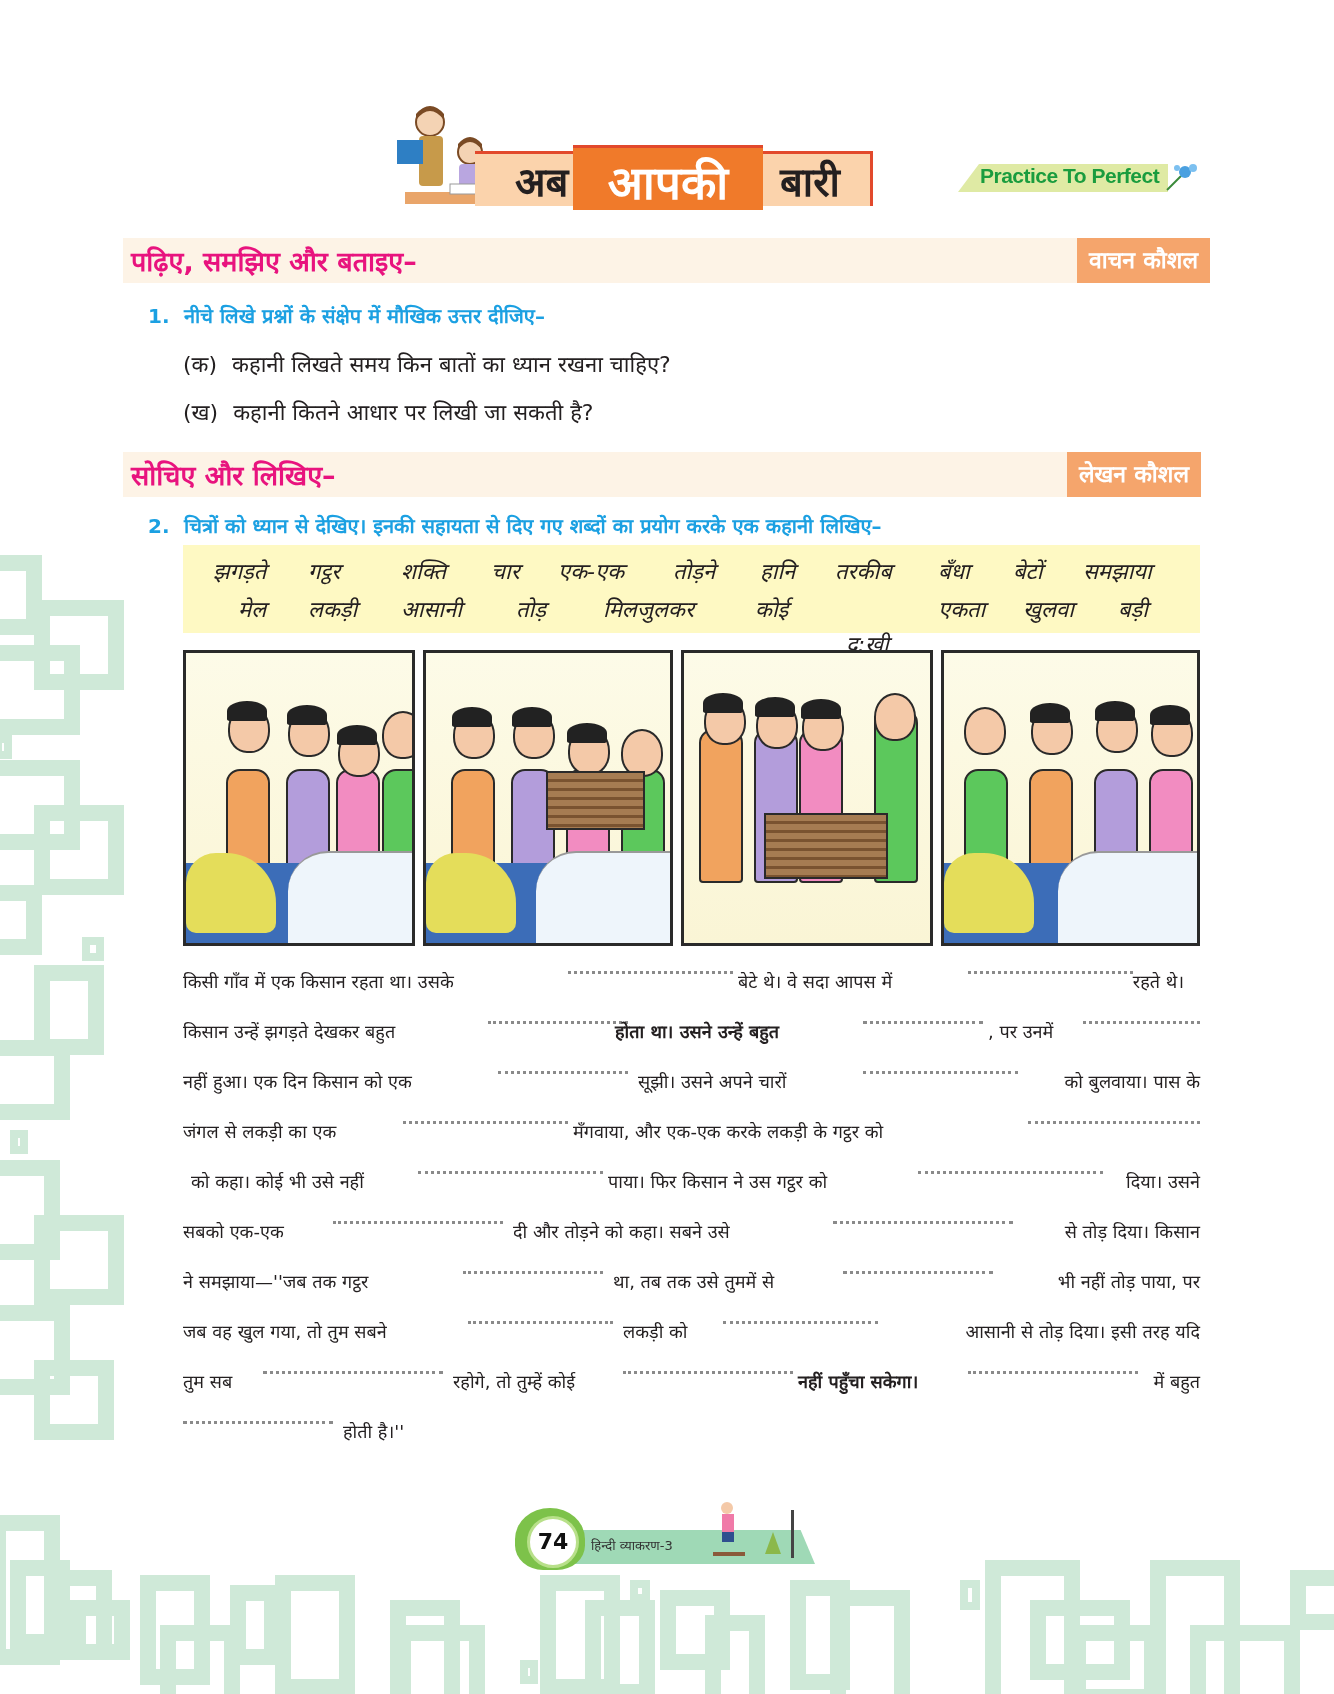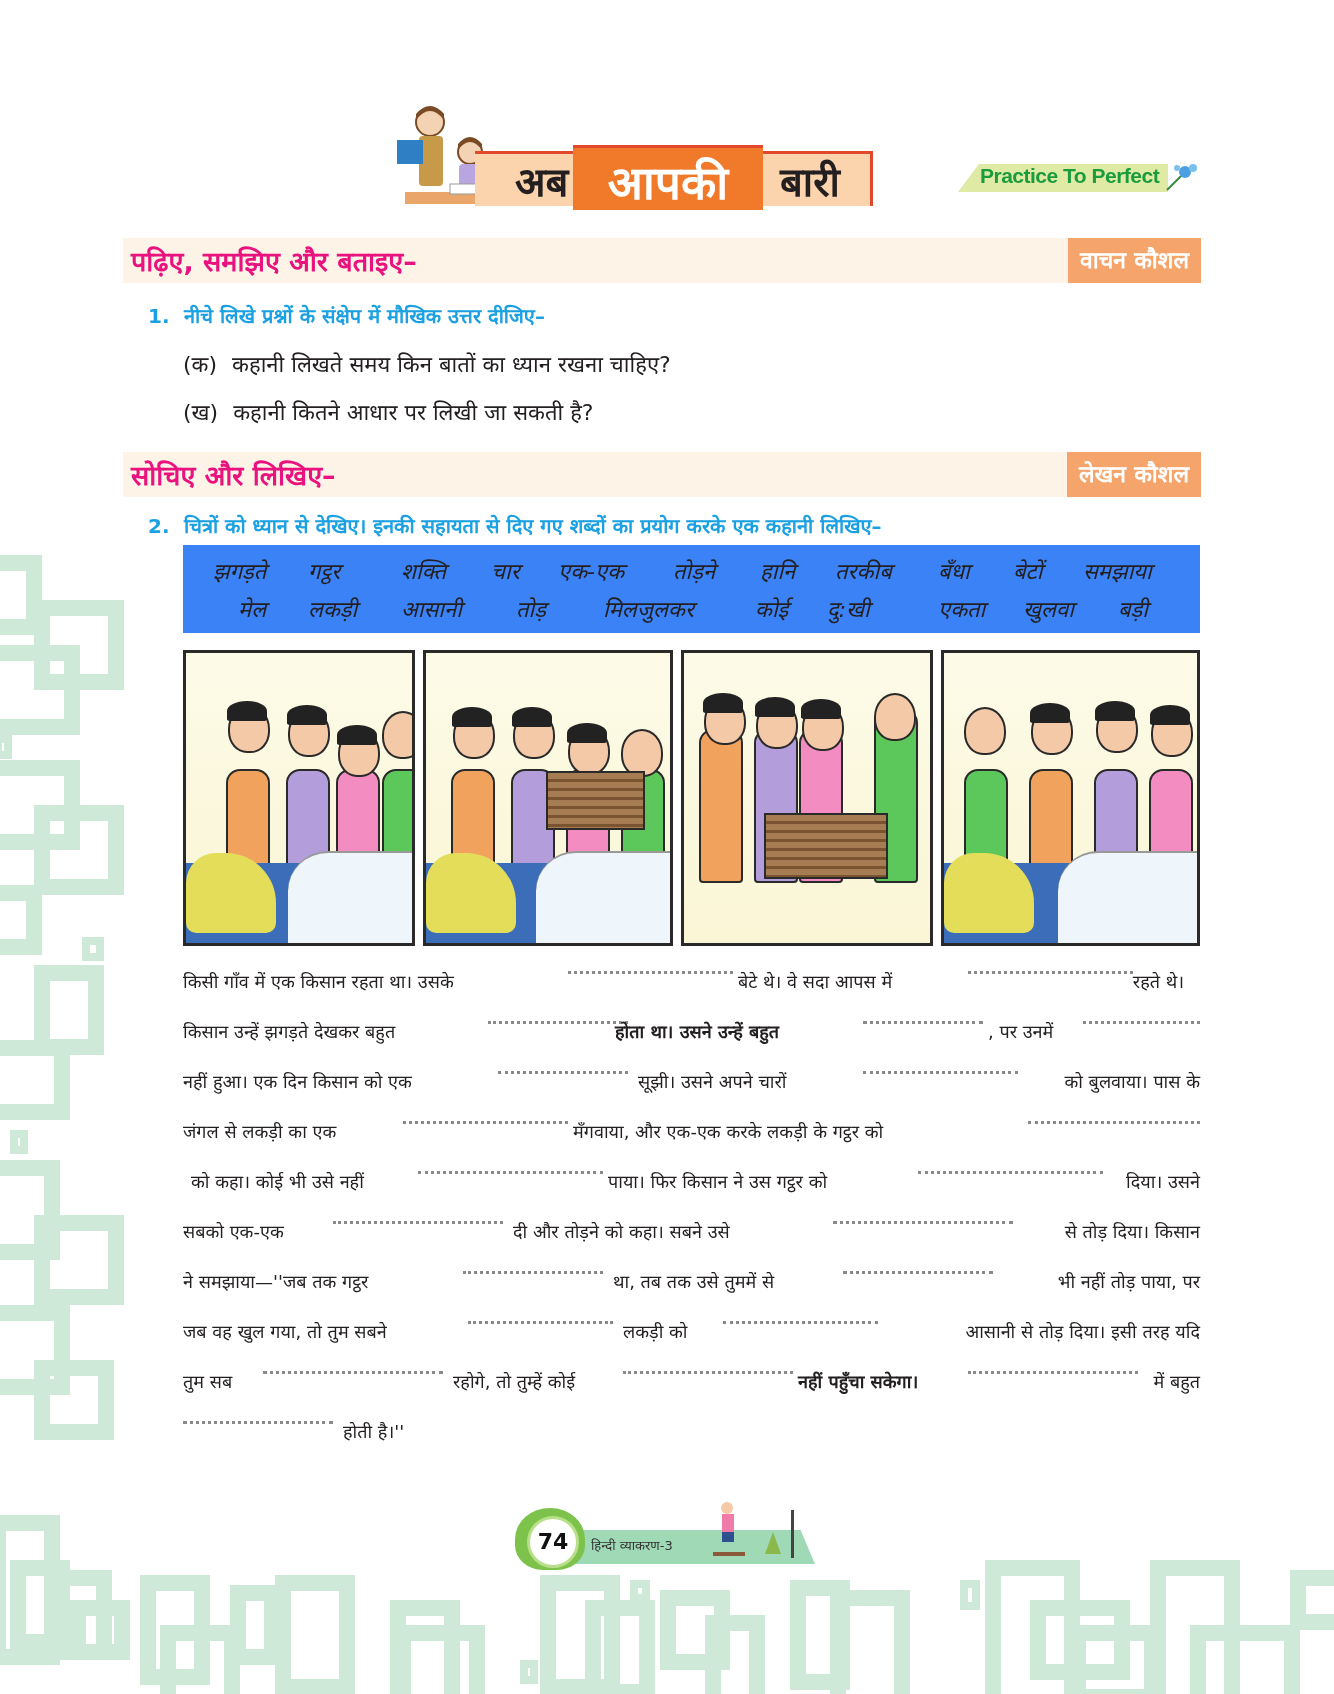--- a/index.html
+++ b/index.html
@@ -24,21 +24,21 @@
   
   .sec { position:absolute; left:123px; width:1078px; height:45px; background:#fdf3e6; }
   .sec .title { position:absolute; left:8px; top:4px; font-size:27px; color:#e8137e; font-weight:bold; }
   .sec .tag { position:absolute; right:0; top:0; height:45px; padding:0 12px; background:#f5a56c; color:#fff; font-size:23px; font-weight:bold; line-height:45px; }
 
   .q { position:absolute; left:148px; font-size:20px; color:#1ba0e2; font-weight:bold; }
   .q .num { display:inline-block; width:36px; }
   .sub { position:absolute; left:183px; font-size:22px; color:#231f20; }
 
   
-  .wordbank { position:absolute; left:183px; top:545px; width:1017px; height:88px; background:#3b82f6; }
+  .wordbank { position:absolute; left:183px; top:545px; width:1017px; height:88px; background:#fef9c3; }
   .wrow { position:absolute; left:0; width:100%; font-size:22px; font-style:italic; color:#231f20; }
   .wrow span { position:absolute; white-space:nowrap; }
 
   
   .comic { position:absolute; left:183px; top:650px; width:1017px; height:300px; }
   .panel { position:absolute; top:0; height:296px; border:3px solid #2a2a2a; box-sizing:border-box; background:linear-gradient(#fdfbe8,#faf5d5); overflow:hidden; }
   .panel .fig { position:absolute; bottom:60px; width:40px; height:110px; border-radius:14px 14px 4px 4px; border:2px solid #2a2a2a; }
   .panel .head { position:absolute; width:38px; height:44px; background:#f4c9a8; border:2px solid #2a2a2a; border-radius:50% 50% 45% 45%; }
   .panel .hair { position:absolute; width:40px; height:20px; background:#222; border-radius:50% 50% 10% 10%; }
   .panel .bed { position:absolute; left:0; right:0; bottom:0; height:80px; background:#3c6db8; }
@@ -130,21 +130,21 @@
   <div class="bg"></div>
   <div class="txt">Practice To Perfect</div>
   <svg class="abs" style="left:205px;top:0;" width="36" height="34" viewBox="0 0 36 34">
     <path d="M4 30 L18 16" stroke="#3a8a3a" stroke-width="2"></path>
     <circle cx="22" cy="12" r="6" fill="#4aa0e0"></circle>
     <circle cx="30" cy="8" r="4" fill="#7cc0f0"></circle>
     <circle cx="14" cy="8" r="3" fill="#7cc0f0"></circle>
   </svg>
 </div>
 
-<div class="sec" style="top:238px;">
+<div class="sec" style="top:238px;padding-left:9px;">
   <div class="title">पढ़िए, समझिए और बताइए–</div>
   <div class="tag">वाचन कौशल</div>
 </div>
 <div class="q" style="top:302px;">
   <span class="num">1.</span><span>नीचे लिखे प्रश्नों के संक्षेप में मौखिक उत्तर दीजिए–</span>
 </div>
 <div class="sub" style="top:348px;">
   <span>(क)</span>
   <span style="margin-left:8px;">कहानी लिखते समय किन बातों का ध्यान रखना चाहिए?</span>
 </div>
@@ -175,21 +175,21 @@
     <span style="left:830px;">बेटों</span>
     <span style="left:900px;">समझाया</span>
   </div>
   <div class="wrow" style="top:48px;">
     <span style="left:55px;">मेल</span>
     <span style="left:125px;">लकड़ी</span>
     <span style="left:218px;">आसानी</span>
     <span style="left:333px;">तोड़</span>
     <span style="left:420px;">मिलजुलकर</span>
     <span style="left:572px;">कोई</span>
-    <span style="left:644px;">दु:खी</span>
+    <span style="left:663px;margin-top:35px;">दु:खी</span>
     <span style="left:755px;">एकता</span>
     <span style="left:840px;">खुलवा</span>
     <span style="left:935px;">बड़ी</span>
   </div>
 </div>
 
 <div class="comic">
   <div class="panel" style="left:0;width:232px;">
     <div class="fig" style="left:40px;background:#f1a35e;"></div>
       <div class="head" style="left:42px;top:52px;"></div>

